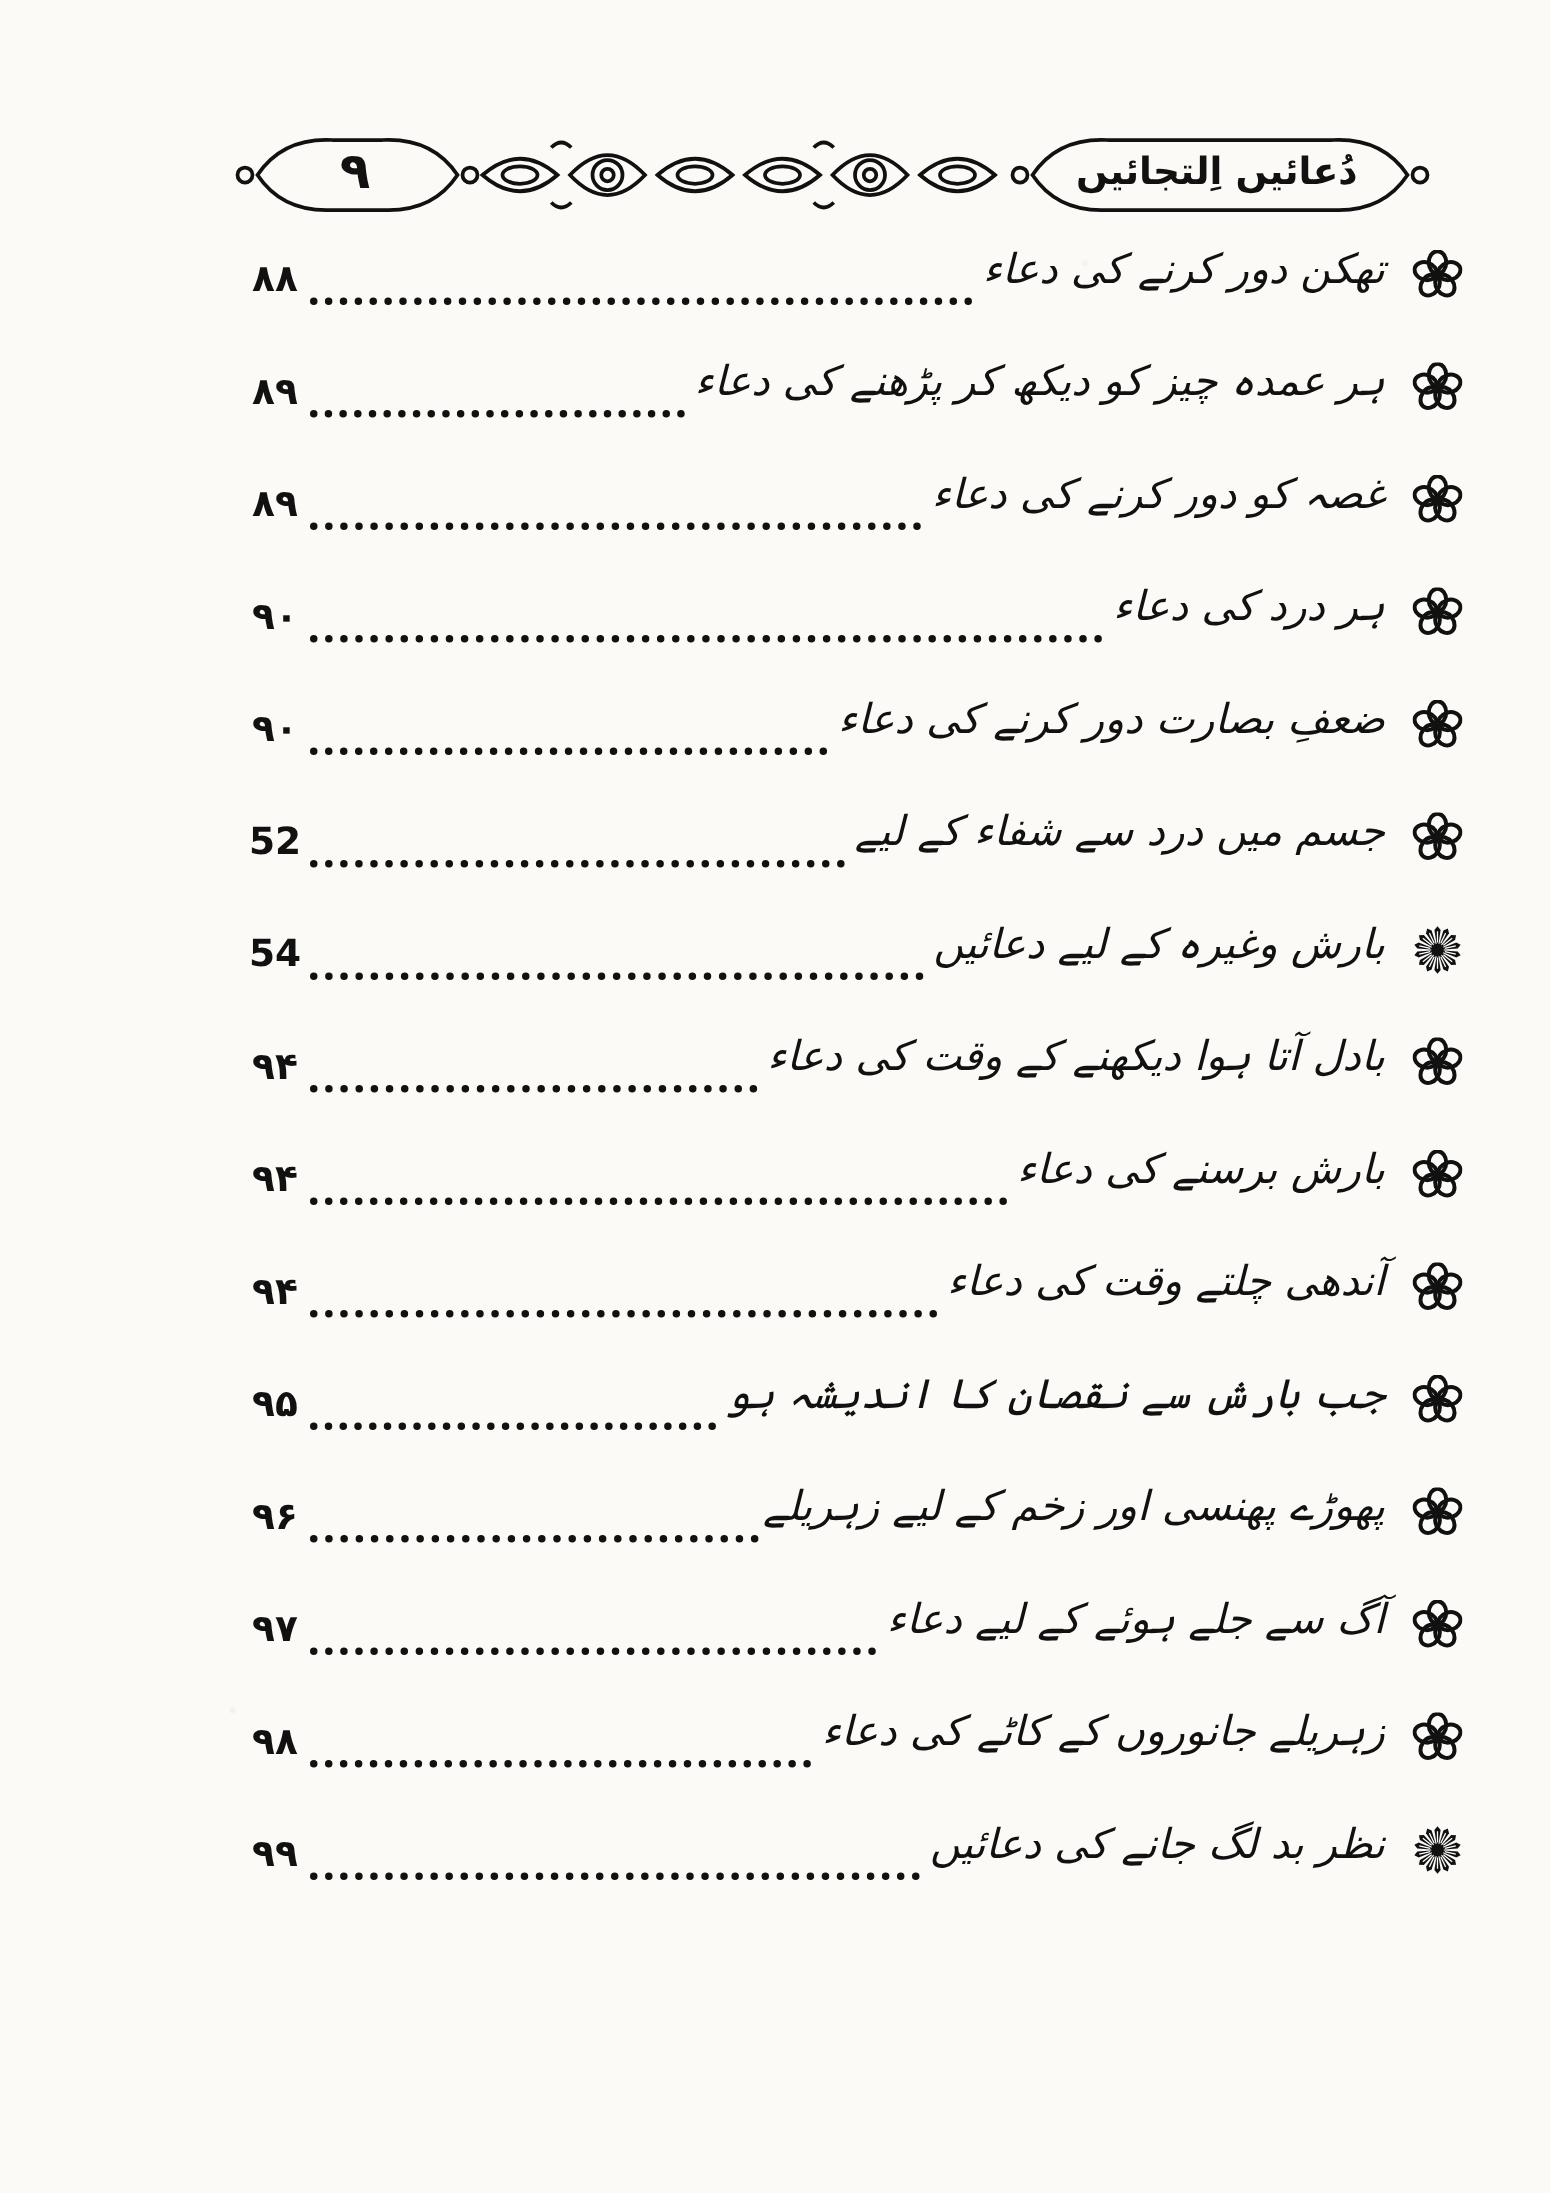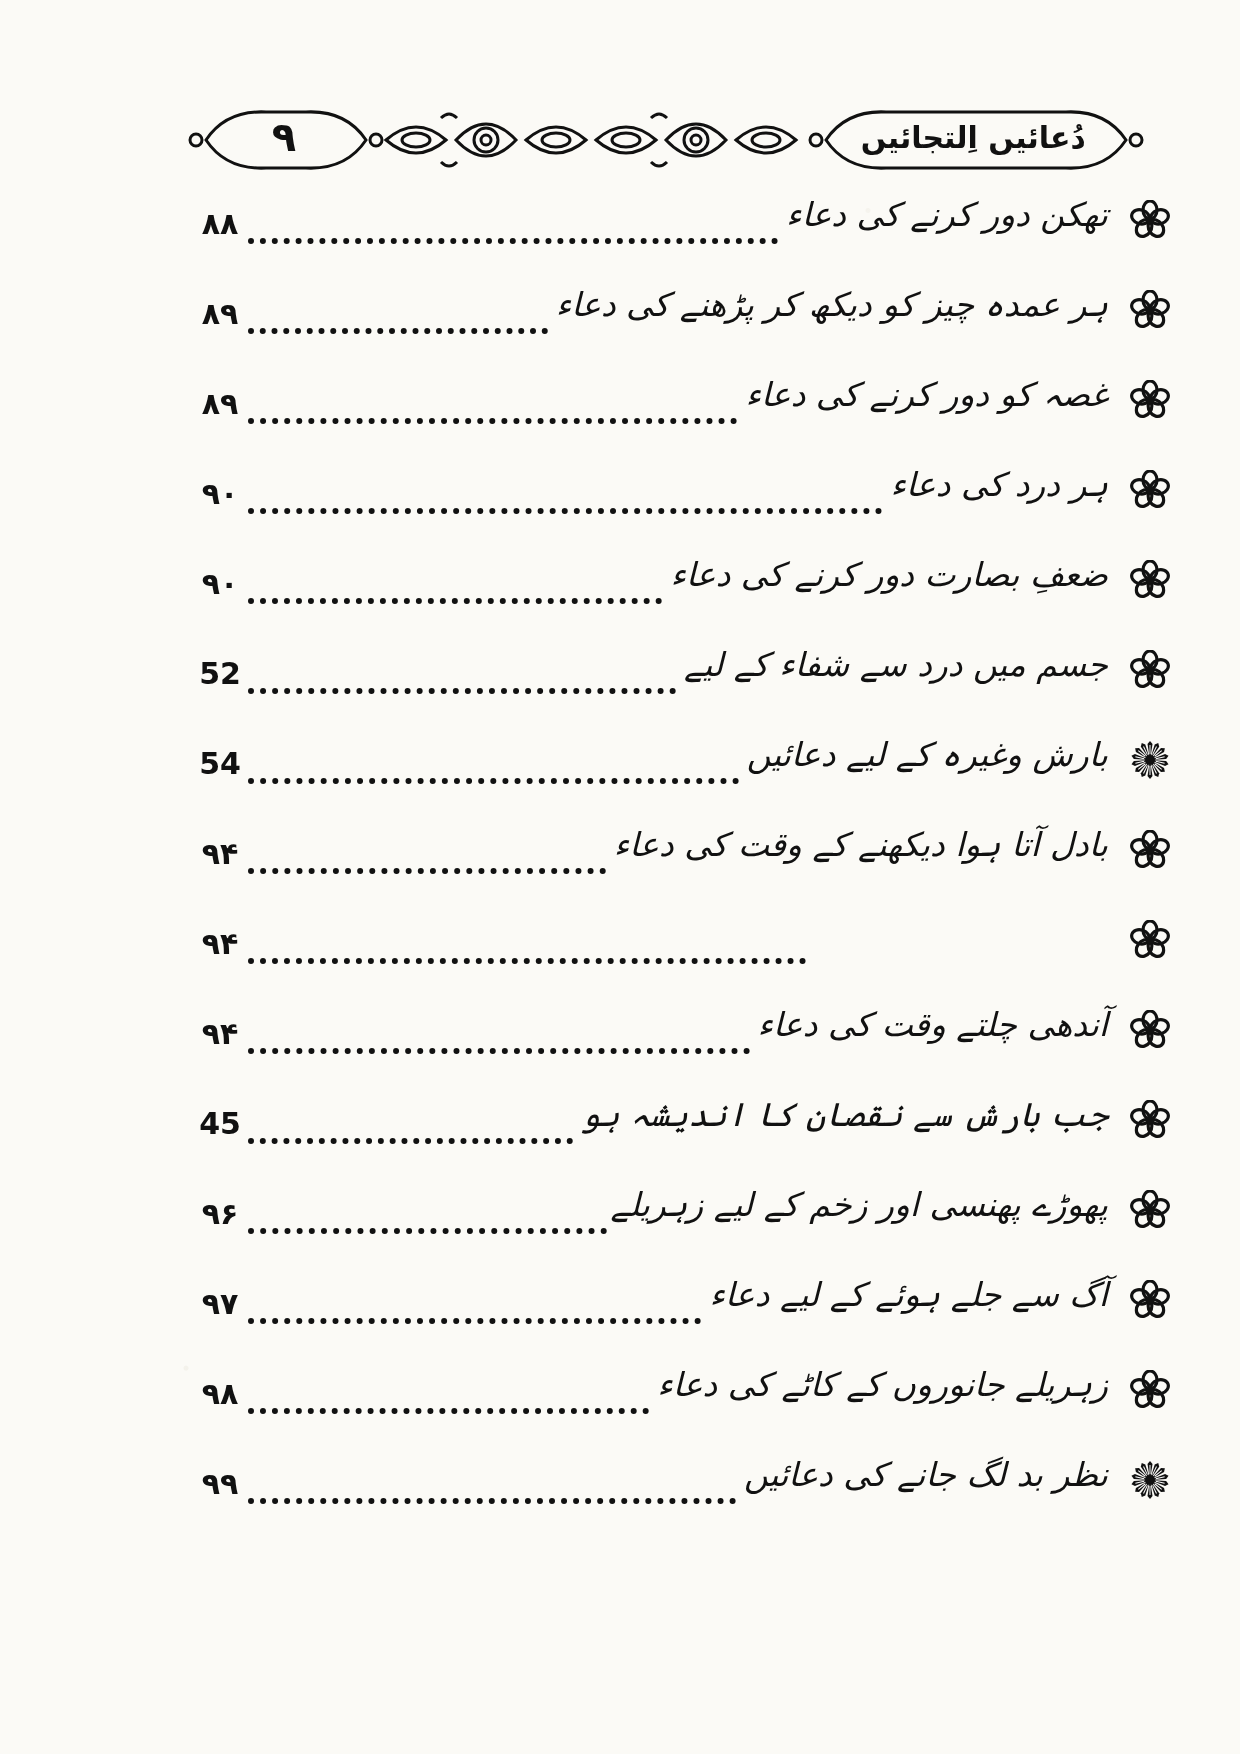--- a/index.html
+++ b/index.html
@@ -248,20 +248,21 @@
     <span class="bullet"><svg width="40" height="40" viewBox="0 0 40 40">
           <g fill="none" stroke="#111" stroke-width="3.2">
             <ellipse cx="20" cy="10" rx="7" ry="9" transform="rotate(0 20 20)"></ellipse>
             <ellipse cx="20" cy="10" rx="7" ry="9" transform="rotate(72 20 20)"></ellipse>
             <ellipse cx="20" cy="10" rx="7" ry="9" transform="rotate(144 20 20)"></ellipse>
             <ellipse cx="20" cy="10" rx="7" ry="9" transform="rotate(216 20 20)"></ellipse>
             <ellipse cx="20" cy="10" rx="7" ry="9" transform="rotate(288 20 20)"></ellipse>
           </g>
           <circle cx="20" cy="20" r="4" fill="#111"></circle>
         </svg></span>
+    <span class="entry-title">بارش برسنے کی دعاء</span>
     <span class="leader" style="width: 558px;"></span>
     <span class="page-ref">۹۴</span>
   </li>
     <li class="toc-row">
     <span class="bullet"><svg width="40" height="40" viewBox="0 0 40 40">
           <g fill="none" stroke="#111" stroke-width="3.2">
             <ellipse cx="20" cy="10" rx="7" ry="9" transform="rotate(0 20 20)"></ellipse>
             <ellipse cx="20" cy="10" rx="7" ry="9" transform="rotate(72 20 20)"></ellipse>
             <ellipse cx="20" cy="10" rx="7" ry="9" transform="rotate(144 20 20)"></ellipse>
             <ellipse cx="20" cy="10" rx="7" ry="9" transform="rotate(216 20 20)"></ellipse>
@@ -279,21 +280,21 @@
             <ellipse cx="20" cy="10" rx="7" ry="9" transform="rotate(0 20 20)"></ellipse>
             <ellipse cx="20" cy="10" rx="7" ry="9" transform="rotate(72 20 20)"></ellipse>
             <ellipse cx="20" cy="10" rx="7" ry="9" transform="rotate(144 20 20)"></ellipse>
             <ellipse cx="20" cy="10" rx="7" ry="9" transform="rotate(216 20 20)"></ellipse>
             <ellipse cx="20" cy="10" rx="7" ry="9" transform="rotate(288 20 20)"></ellipse>
           </g>
           <circle cx="20" cy="20" r="4" fill="#111"></circle>
         </svg></span>
     <span class="entry-title">جب بارش سے نقصان کا اندیشہ ہو</span>
     <span class="leader" style="width: 325px;"></span>
-    <span class="page-ref">45</span>
+    <span class="page-ref">۹۵</span>
   </li>
     <li class="toc-row">
     <span class="bullet"><svg width="40" height="40" viewBox="0 0 40 40">
           <g fill="none" stroke="#111" stroke-width="3.2">
             <ellipse cx="20" cy="10" rx="7" ry="9" transform="rotate(0 20 20)"></ellipse>
             <ellipse cx="20" cy="10" rx="7" ry="9" transform="rotate(72 20 20)"></ellipse>
             <ellipse cx="20" cy="10" rx="7" ry="9" transform="rotate(144 20 20)"></ellipse>
             <ellipse cx="20" cy="10" rx="7" ry="9" transform="rotate(216 20 20)"></ellipse>
             <ellipse cx="20" cy="10" rx="7" ry="9" transform="rotate(288 20 20)"></ellipse>
           </g>

